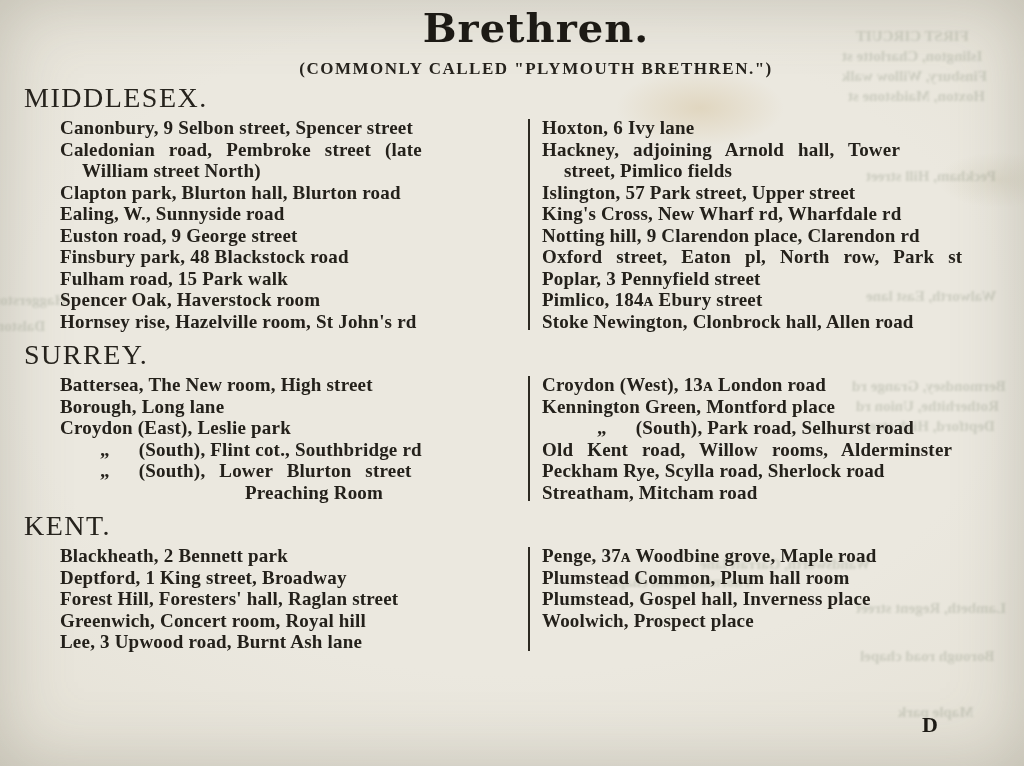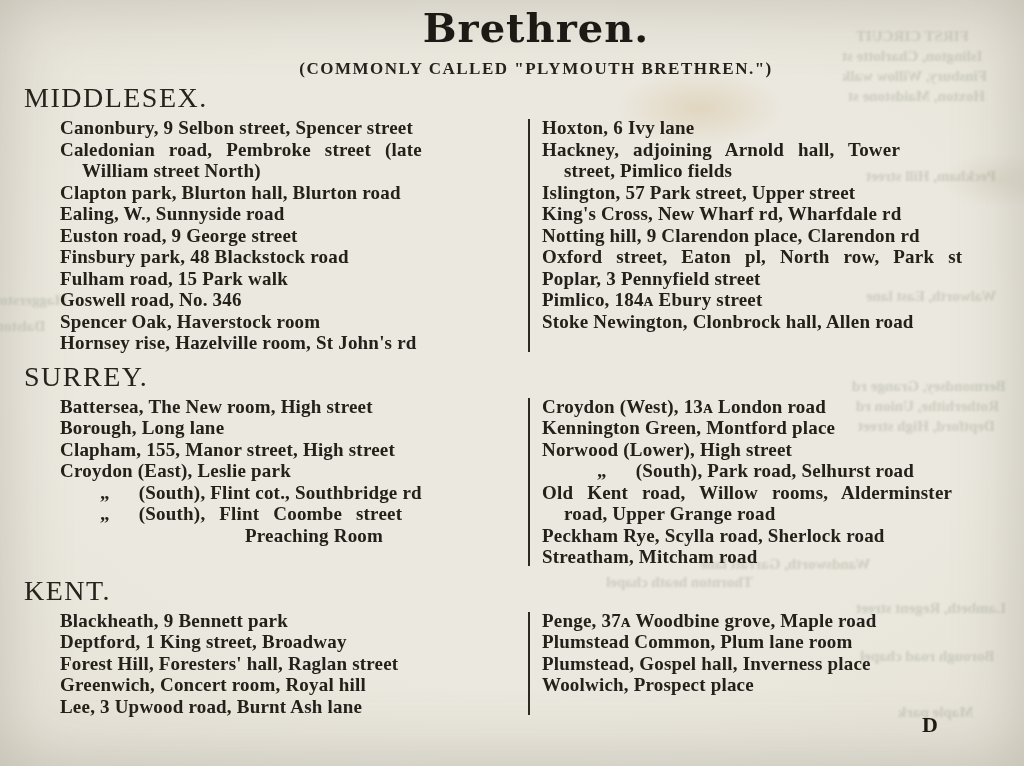--- a/index.html
+++ b/index.html
@@ -120,21 +120,20 @@
           <div class="cols">
             <div class="col left">
               <div class="line">Canonbury, 9 Selbon street, Spencer street</div>
               <div class="line spread">Caledonian road, Pembroke street (late</div>
               <div class="line" style="padding-left: 22px;">William street North)</div>
               <div class="line">Clapton park, Blurton hall, Blurton road</div>
               <div class="line">Ealing, W., Sunnyside road</div>
               <div class="line">Euston road, 9 George street</div>
               <div class="line">Finsbury park, 48 Blackstock road</div>
               <div class="line">Fulham road, 15 Park walk</div>
-              <div class="line">Goswell road, No. 346</div>
               <div class="line">Spencer Oak, Haverstock room</div>
               <div class="line">Hornsey rise, Hazelville room, St John's rd</div>
             </div>
             <div class="col right">
               <div class="line">Hoxton, 6 Ivy lane</div>
               <div class="line spread">Hackney, adjoining Arnold hall, Tower</div>
               <div class="line" style="padding-left: 22px;">street, Pimlico fields</div>
               <div class="line">Islington, 57 Park street, Upper street</div>
               <div class="line">King's Cross, New Wharf rd, Wharfdale rd</div>
               <div class="line">Notting hill, 9 Clarendon place, Clarendon rd</div>
@@ -145,52 +144,49 @@
             </div>
             <div class="divider"></div>
           </div>
         </div>
         <div>
           <div class="section-header">SURREY.</div>
           <div class="cols">
             <div class="col left">
               <div class="line">Battersea, The New room, High street</div>
               <div class="line">Borough, Long lane</div>
-              <div class="line">Clapham, 155, Manor street, High street</div>
               <div class="line">Croydon (East), Leslie park</div>
               <div class="line" style="padding-left: 40px;">„   (South), Flint cot., Southbridge rd</div>
-              <div class="line spread" style="padding-left: 40px;">„   (South), Flint Coombe street</div>
+              <div class="line spread" style="padding-left: 40px;">„   (South), Lower Blurton street</div>
               <div class="line" style="padding-left: 185px;">Preaching Room</div>
             </div>
             <div class="col right">
               <div class="line">Croydon (West), 13ᴀ London road</div>
               <div class="line">Kennington Green, Montford place</div>
-              <div class="line">Norwood (Lower), High street</div>
               <div class="line" style="padding-left: 55px;">„   (South), Park road, Selhurst road</div>
               <div class="line spread">Old Kent road, Willow rooms, Alderminster</div>
-              <div class="line" style="padding-left: 22px;">road, Upper Grange road</div>
               <div class="line">Peckham Rye, Scylla road, Sherlock road</div>
               <div class="line">Streatham, Mitcham road</div>
             </div>
             <div class="divider"></div>
           </div>
         </div>
         <div>
           <div class="section-header">KENT.</div>
           <div class="cols">
             <div class="col left">
-              <div class="line">Blackheath, 9 Bennett park</div>
+              <div class="line">Blackheath, 2 Bennett park</div>
               <div class="line">Deptford, 1 King street, Broadway</div>
               <div class="line">Forest Hill, Foresters' hall, Raglan street</div>
               <div class="line">Greenwich, Concert room, Royal hill</div>
               <div class="line">Lee, 3 Upwood road, Burnt Ash lane</div>
             </div>
             <div class="col right">
               <div class="line">Penge, 37ᴀ Woodbine grove, Maple road</div>
-              <div class="line">Plumstead Common, Plum lane room</div>
+              <div class="line">Plumstead Common, Plum hall room</div>
               <div class="line">Plumstead, Gospel hall, Inverness place</div>
               <div class="line">Woolwich, Prospect place</div>
             </div>
             <div class="divider"></div>
           </div>
         </div>
       </div>
   </div>
 
   <div class="signature">D</div>

